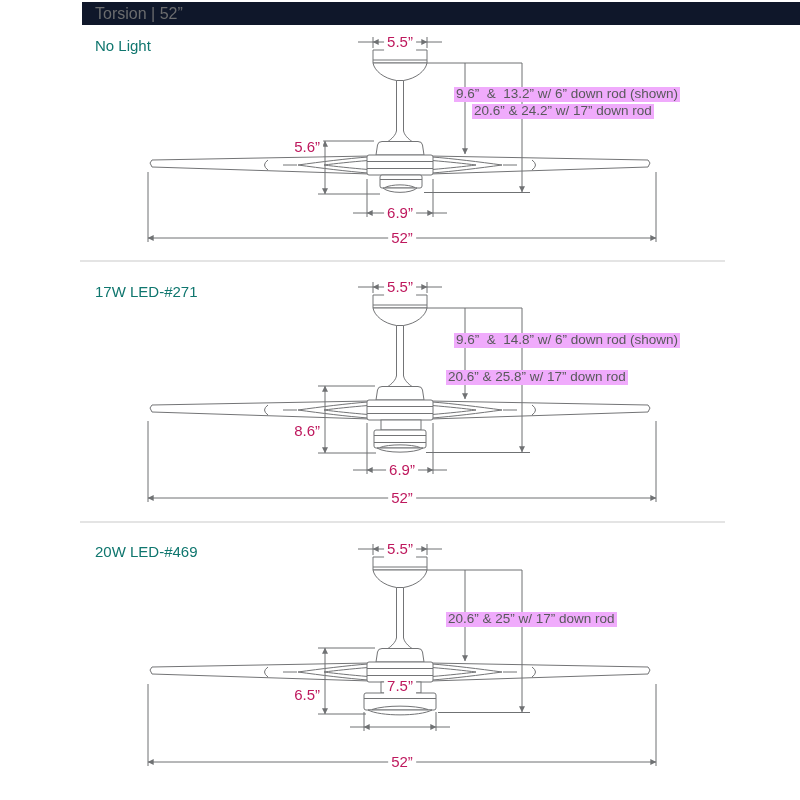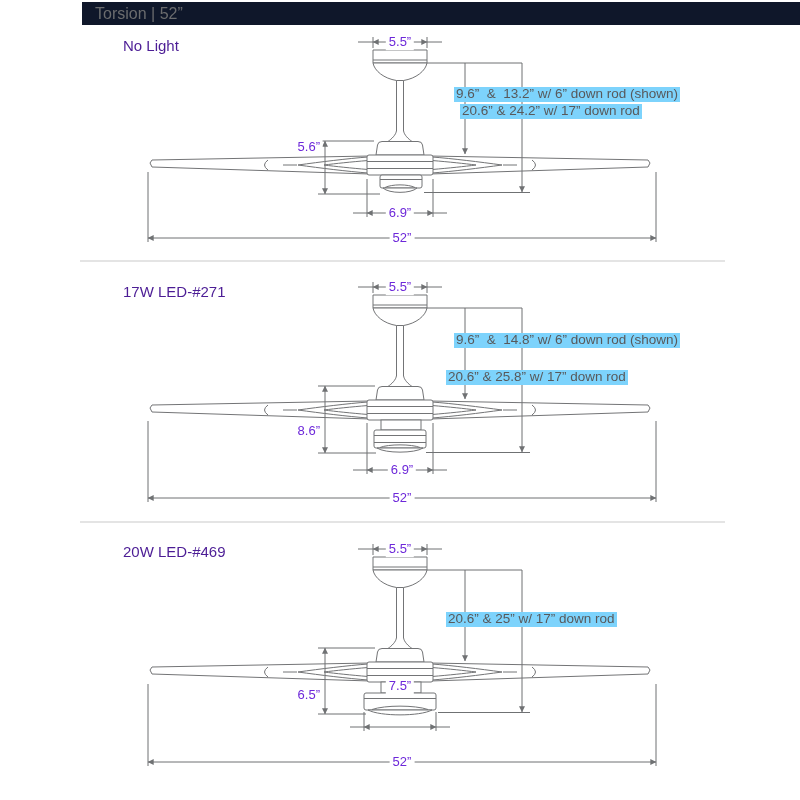--- a/index.html
+++ b/index.html
@@ -3,26 +3,26 @@
 <meta charset="utf-8">
 <style>
   html,body{margin:0;padding:0;background:#fff;}
   .page{position:relative;width:800px;height:800px;background:#fff;overflow:hidden;
         font-family:"Liberation Sans",sans-serif;}
   .header-bar{position:absolute;left:82px;top:2px;width:728px;height:23px;
         background:#0f172a;}
   .header-title{display:block;padding-left:13px;line-height:23px;font-size:16px;
         color:#6b6c6e;}
   .divider{position:absolute;left:80px;width:645px;height:2px;background:#e4e4e4;}
-  .variant-label{position:absolute;font-size:15px;color:#4c1d95;white-space:pre;margin-left:28px;}
-  .dim-label{position:absolute;background:#fff;color:#6d28d9;font-size:13px;
+  .variant-label{position:absolute;font-size:15px;color:#0f766e;white-space:pre;}
+  .dim-label{position:absolute;background:#fff;color:#be185d;font-size:15px;
         line-height:1.05;padding:1px 3px;white-space:pre;
         transform:translate(-50%,-50%);}
   .dim-label.right-anchor{transform:translate(-100%,-50%);}
-  .note-line{position:absolute;background:#7dd3fc;color:#58595b;font-size:13.5px;
+  .note-line{position:absolute;background:#f0abfc;color:#58595b;font-size:13.5px;
         line-height:1.1;white-space:pre;padding:0 2px;}
   svg{position:absolute;left:0;top:0;}
   .ln{fill:none;stroke:#737476;stroke-width:1;}
   .fw{fill:#ffffff;stroke:#737476;stroke-width:1;}
   .dim{fill:none;stroke:#6f7173;stroke-width:1;}
   .a2{marker-start:url(#ar);marker-end:url(#ar);}
   .a1{marker-end:url(#ar);}
 </style>
 </head>
 <body>
@@ -158,21 +158,21 @@
       <path class="dim a2" d="M148,762 H656"></path>
     </g>
   </svg>
 
   <div class="divider" style="top:260px"></div>
   <div class="divider" style="top:521px"></div>
 
   <span class="variant-label" style="left:95px;top:37px">No Light</span>
   <span class="dim-label" style="left:400px;top:42px">5.5”</span>
   <span class="note-line" style="left:454px;top:87px">9.6”  &amp;  13.2” w/ 6” down rod (shown)</span>
-  <span class="note-line" style="left:460px;top:104px">20.6” &amp; 24.2” w/ 17” down rod</span>
+  <span class="note-line" style="left:472px;top:104px">20.6” &amp; 24.2” w/ 17” down rod</span>
   <span class="dim-label right-anchor" style="left:323px;top:147px">5.6”</span>
   <span class="dim-label" style="left:400px;top:213px">6.9”</span>
   <span class="dim-label" style="left:402px;top:238px">52”</span>
 
   <span class="variant-label" style="left:95px;top:283px">17W LED-#271</span>
   <span class="dim-label" style="left:400px;top:287px">5.5”</span>
   <span class="note-line" style="left:454px;top:333px">9.6”  &amp;  14.8” w/ 6” down rod (shown)</span>
   <span class="note-line" style="left:446px;top:370px">20.6” &amp; 25.8” w/ 17” down rod</span>
   <span class="dim-label right-anchor" style="left:323px;top:431px">8.6”</span>
   <span class="dim-label" style="left:402px;top:470px">6.9”</span>

